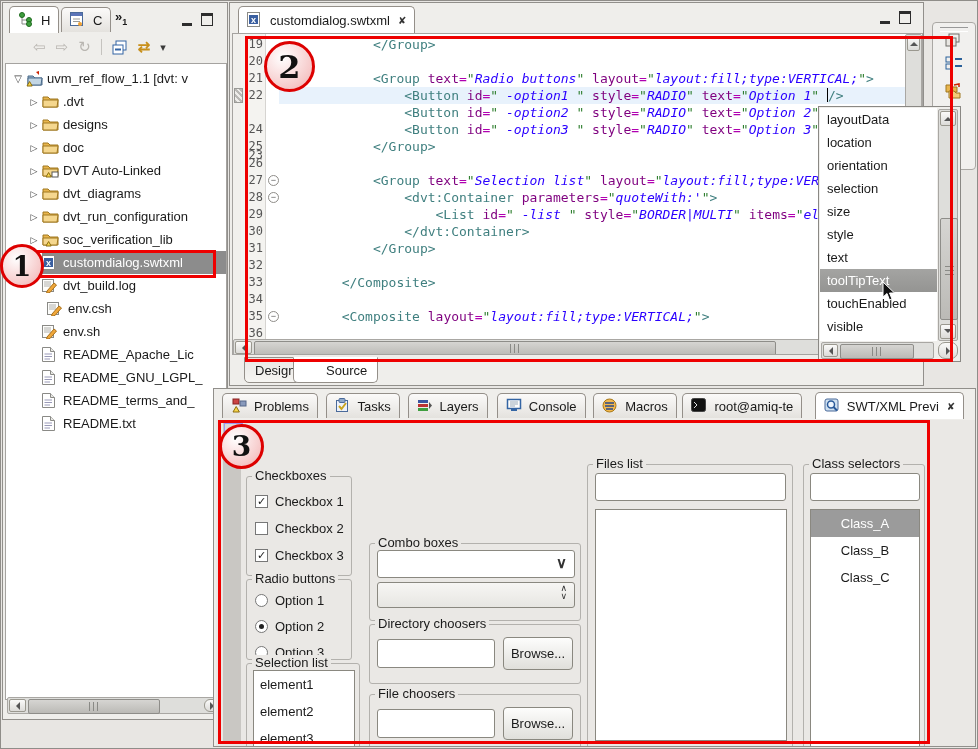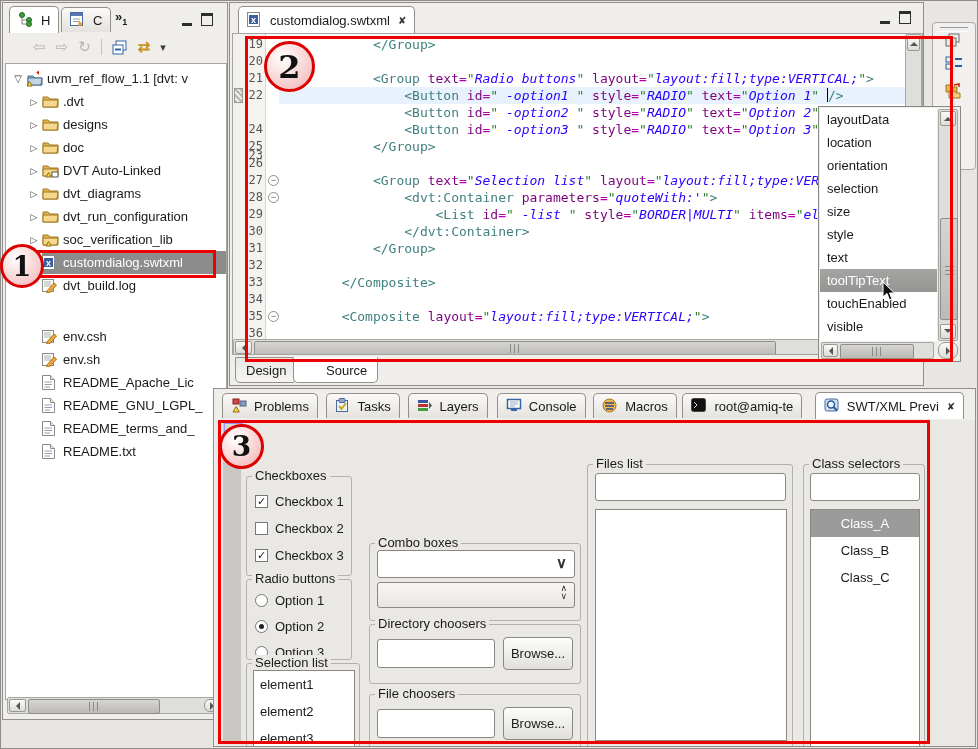--- a/index.html
+++ b/index.html
@@ -264,21 +264,21 @@
             <svg class="ico-svg" width="15" height="15">
               <rect x="0.5" y="1.5" width="11" height="12" fill="#fdfdfb" stroke="#8a8a86"></rect>
               <line x1="2" y1="4" x2="9" y2="4" stroke="#b0b0ac"></line>
               <line x1="2" y1="6" x2="9" y2="6" stroke="#b0b0ac"></line>
               <line x1="2" y1="8" x2="9" y2="8" stroke="#b0b0ac"></line>
               <path d="M5 13 L12 5 l2.5 2 L8 14.5 l-3.4 .8 z" fill="#f0a73a" stroke="#a8701a"></path>
             </svg>
           </span>
           <span class="tlabel">dvt_build.log</span>
         </div>
-        <div class="trow" style="padding-left: 20px; margin-top: 28px;">
+        <div class="trow" style="padding-left: 25px;">
           <span class="arrow"></span>
           <span class="ticon">
             <svg class="ico-svg" width="15" height="15">
               <rect x="0.5" y="1.5" width="11" height="12" fill="#fdfdfb" stroke="#8a8a86"></rect>
               <line x1="2" y1="4" x2="9" y2="4" stroke="#b0b0ac"></line>
               <line x1="2" y1="6" x2="9" y2="6" stroke="#b0b0ac"></line>
               <line x1="2" y1="8" x2="9" y2="8" stroke="#b0b0ac"></line>
               <path d="M5 13 L12 5 l2.5 2 L8 14.5 l-3.4 .8 z" fill="#f0a73a" stroke="#a8701a"></path>
             </svg>
           </span>
@@ -442,21 +442,21 @@
             <span class="grip-h"></span>
           </span>
       </div>
     <div class="foldc" style="top: 39px;">−</div>
         <div class="marker" style="top: 54px;"></div>
         <div class="foldc" style="top: 141px;">−</div>
         <div class="foldc" style="top: 158px;">−</div>
         <div class="foldc" style="top: 277px;">−</div>
       </div>
     <div id="mode-tabs">
-        <div class="mode-tab" style="left: 5px;">Design</div>
+        <div class="mode-tab" style="left: 14px;">Design</div>
         <div class="mode-tab active" style="left: 63px; padding-left: 32px;">Source</div>
       </div>
   </div>
 
   <div id="minibar">
     <span class="handle"></span>
     <span class="mb-ico" style="top:10px;">
       <svg class="ico-svg" width="16" height="14">
           <rect x="4" y="1" width="10" height="8" fill="none" stroke="#6e6c68"></rect>
           <rect x="1" y="5" width="10" height="8" fill="#e8e6e2" stroke="#6e6c68"></rect>

